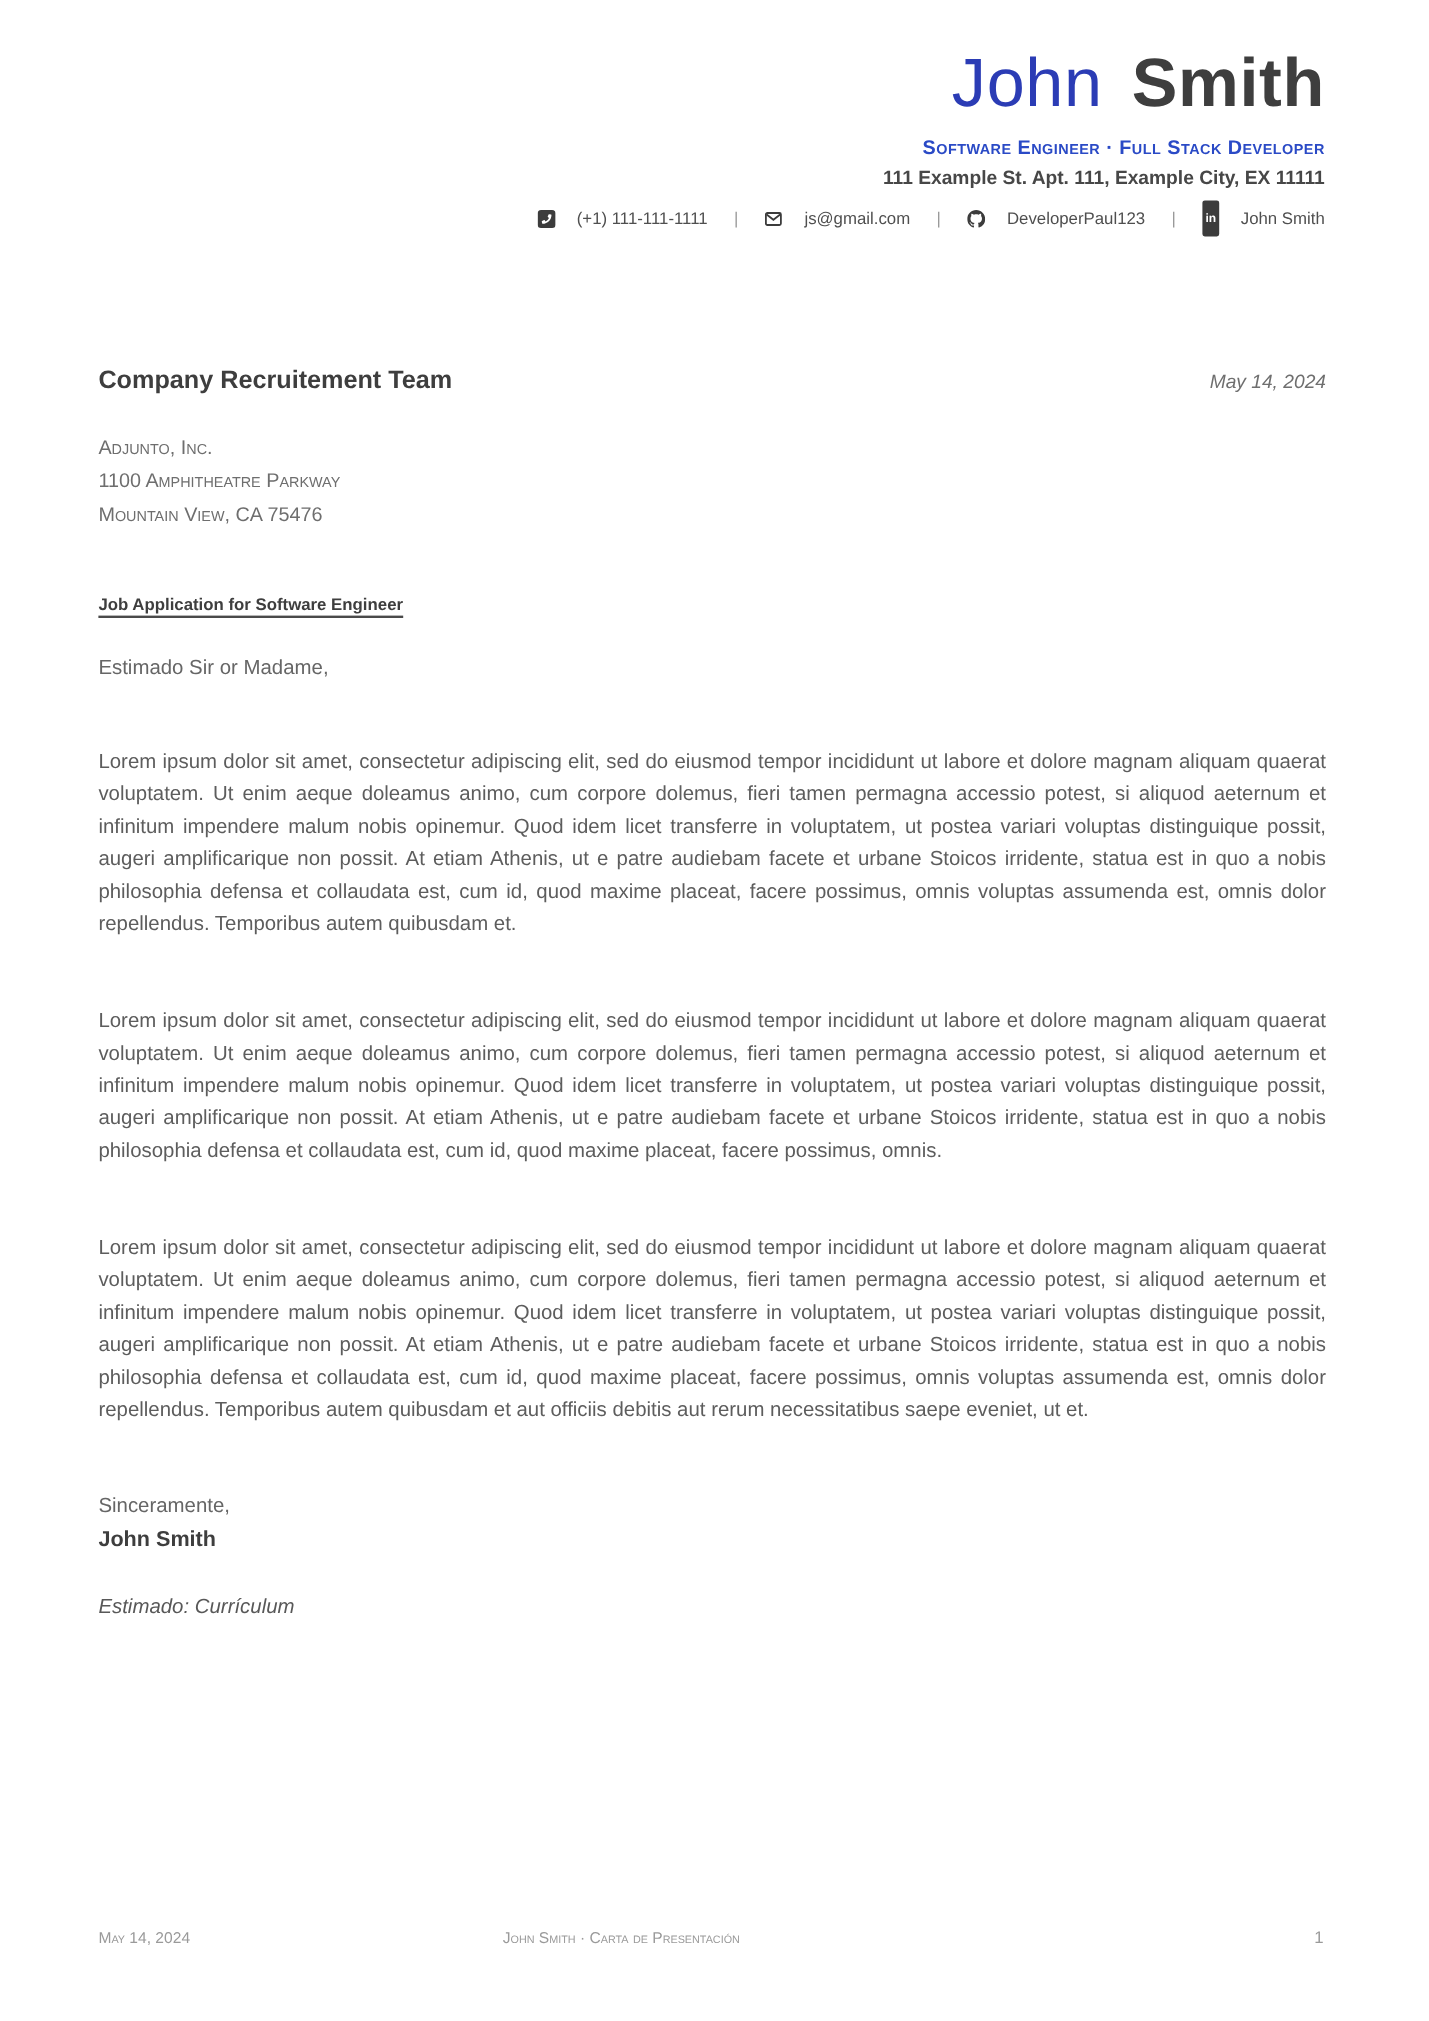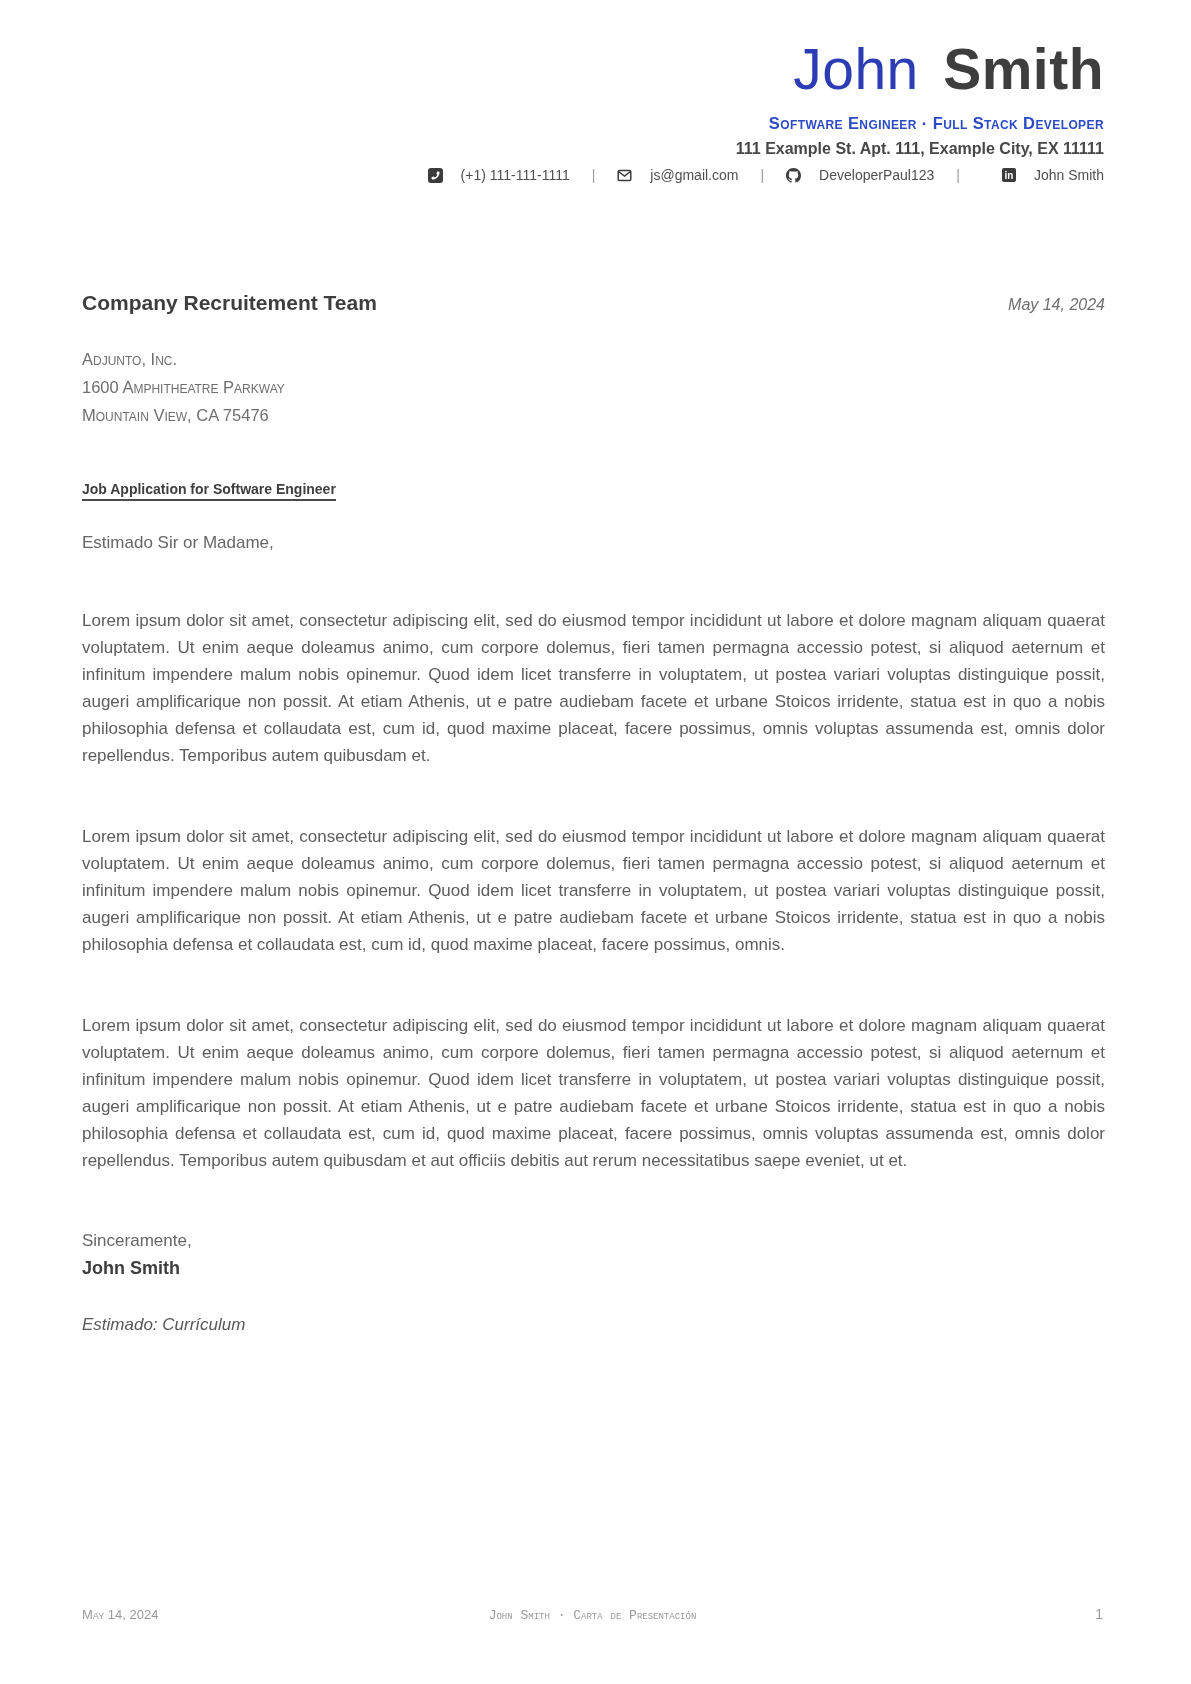--- a/index.html
+++ b/index.html
@@ -21,41 +21,41 @@
   .name{margin:0;font-size:57px;line-height:1.02;color:var(--heading-text);letter-spacing:.5px;}
   .name .first{font-weight:100;color:var(--accent-first-name);}
   .name .last{font-weight:700;margin-left:8px;}
   .subtitle{margin-top:16px;font-variant:small-caps;font-weight:700;font-size:16.5px;
     color:var(--accent-subtitle);letter-spacing:.4px;}
   .home-addr{margin-top:7px;font-weight:700;font-size:16px;color:#474747;}
   .contacts{margin-top:9px;font-size:14px;color:#4f4f4f;
     display:flex;justify-content:flex-end;align-items:center;gap:18px;}
   .contacts .sep{color:#9a9a9a;margin:0 4px;}
   .icon{width:15px;height:15px;display:inline-block;vertical-align:-2px;color:#3c3c3c;}
-  .li-badge{width:14px;height:14px;background:#3c3c3c;color:#fff;font-size:10px;font-weight:700;
-    display:inline-flex;align-items:center;justify-content:center;border-radius:2px;vertical-align:-2px;margin-left:20px;}
+  .li-badge{width:14px;height:30px;background:#3c3c3c;color:#fff;font-size:10px;font-weight:700;
+    display:inline-flex;align-items:center;justify-content:center;border-radius:2px;vertical-align:-2px;}
   .contact-text{color:#4f4f4f;text-decoration:none;}
   
   .body{margin:0 86px 0 82px;}
   .recip-row{display:flex;justify-content:space-between;align-items:baseline;margin-top:108px;}
   .recip-name{font-size:21px;font-weight:700;color:var(--heading-text);}
   .letter-date{font-style:italic;font-size:16px;color:#6f6f6f;}
   .recip-addr{margin-top:30px;font-variant:small-caps;font-size:16.5px;line-height:28px;color:var(--muted-text);}
   .subject{margin:52px 0 0;font-size:14px;font-weight:700;color:var(--heading-text);}
   .subject .u{border-bottom:2px solid #4a4a4a;padding-bottom:2px;display:inline-block;}
   .greeting{margin-top:32px;font-size:17px;color:#666;}
   .para{margin:54px 0 0;font-size:17px;line-height:27px;text-align:justify;color:var(--body-text);}
   .closing{margin-top:57px;font-size:17px;color:#666;}
   .signature{margin-top:7px;font-size:18px;font-weight:700;color:var(--heading-text);}
   .enclosure{margin-top:36px;font-size:17px;font-style:italic;color:#585858;}
   
   .footer{position:absolute;left:82px;right:88px;top:1606px;
     display:flex;align-items:baseline;font-variant:small-caps;font-size:13px;color:var(--footer-text);}
   .footer .f-left{width:33%;text-align:left;}
-  .footer .f-center{width:34%;text-align:center;font-family:Liberation Mono, monospace;}
+  .footer .f-center{width:34%;text-align:left;}
   .footer .f-right{width:33%;text-align:right;font-variant:normal;font-size:14px;}
 </style>
 </head>
 <body>
 
 <div class="page">
 
   <header class="header">
     <h1 class="name">
       <span class="first">John</span>
@@ -97,21 +97,21 @@
   </header>
 
   <main class="body">
     <div class="recip-row">
       <div class="recip-name">Company Recruitement Team</div>
       <div class="letter-date">May 14, 2024</div>
     </div>
 
     <div class="recip-addr">
       <div>Adjunto, Inc.</div>
-      <div>1600 Amphitheatre Parkway</div>
+      <div>1100 Amphitheatre Parkway</div>
       <div>Mountain View, CA 75476</div>
     </div>
 
     <h2 class="subject">
       <span class="u">Job Application for Software Engineer</span>
     </h2>
 
     <div class="greeting">Estimado Sir or Madame,</div>
 
     <p class="para">Lorem ipsum dolor sit amet, consectetur adipiscing elit, sed do eiusmod tempor incididunt ut labore et dolore magnam aliquam quaerat voluptatem. Ut enim aeque doleamus animo, cum corpore dolemus, fieri tamen permagna accessio potest, si aliquod aeternum et infinitum impendere malum nobis opinemur. Quod idem licet transferre in voluptatem, ut postea variari voluptas distinguique possit, augeri amplificarique non possit. At etiam Athenis, ut e patre audiebam facete et urbane Stoicos irridente, statua est in quo a nobis philosophia defensa et collaudata est, cum id, quod maxime placeat, facere possimus, omnis voluptas assumenda est, omnis dolor repellendus. Temporibus autem quibusdam et.</p>

